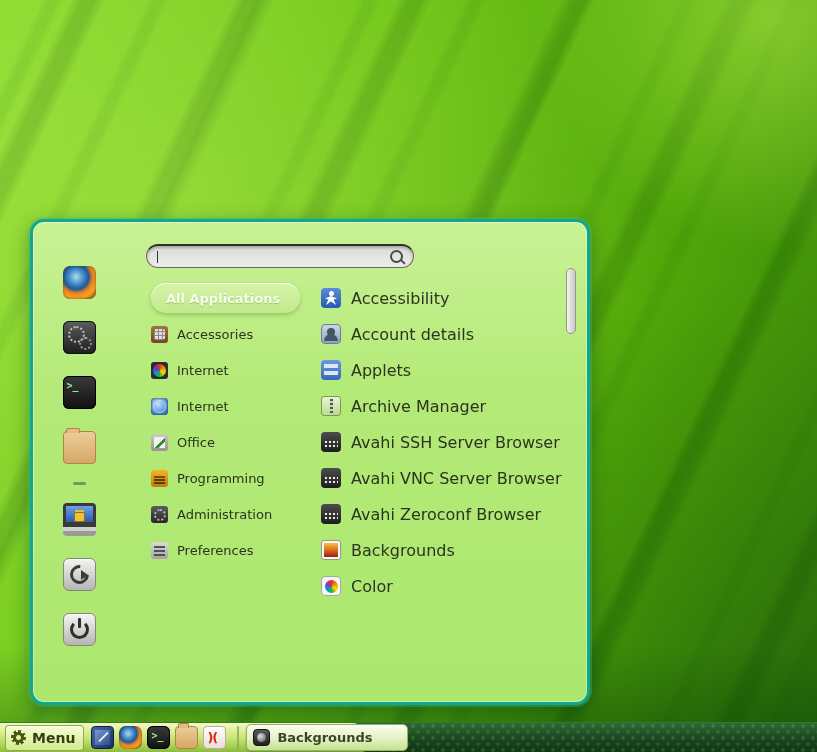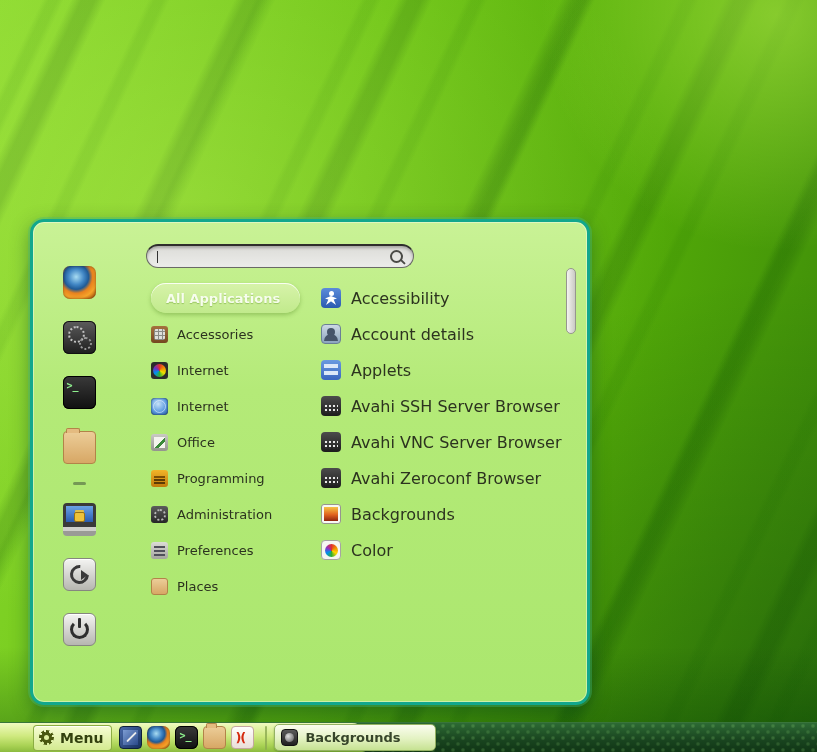--- a/index.html
+++ b/index.html
@@ -193,21 +193,21 @@
       radial-gradient(circle at 8px 9px, rgba(150,225,120,.17) 1px, transparent 2.4px),
       linear-gradient(#2d6a34 0%,#1a4620 55%,#103515 100%);
     background-size:10px 12px,10px 12px,100% 100%;
     border-top:1px solid rgba(90,170,90,.55);box-sizing:border-box;}
   .panel-left{position:absolute;left:0;top:0;height:100%;width:368px;
     background:linear-gradient(#f0fac0 0%,#cfe97f 45%,#a9d254 78%,#8cbb3e 100%);
     border-top-right-radius:16px;border-bottom-right-radius:6px;
     display:flex;align-items:center;padding:0 10px 0 5px;box-sizing:border-box;gap:7px;}
   .menu-button{display:flex;align-items:center;gap:6px;height:24px;padding:0 8px 0 5px;
     border-radius:4px;border:1px solid rgba(130,165,55,.9);
-    background:linear-gradient(#f7fdd4,#d3ea90);box-shadow:inset 0 1px 0 rgba(255,255,255,.9);margin-left:28px;}
+    background:linear-gradient(#f7fdd4,#d3ea90);box-shadow:inset 0 1px 0 rgba(255,255,255,.9);}
   .menu-label{font-size:14px;font-weight:bold;color:#33410f;}
   .launchers{display:flex;align-items:center;gap:5px;}
   .win-sep{width:4px;height:24px;margin-left:4px;border-radius:2px;
     background:linear-gradient(#ffffff,#b7d883);border:1px solid rgba(140,170,80,.8);box-sizing:border-box;}
   .window-button{display:flex;align-items:center;gap:7px;height:27px;padding:0 34px 0 6px;
     border-radius:5px;border:1px solid #94b262;box-sizing:border-box;
     background:linear-gradient(#fbfdf0 0%,#e3f2c2 55%,#c6e292 100%);
     box-shadow:0 1px 2px rgba(30,70,10,.35);font-size:13px;font-weight:bold;color:#37452a;}
 </style>
 </head>
@@ -259,38 +259,38 @@
       <span>Programming</span>
     </div>
     <div class="cat-row">
       <span class="ic s18" data-icon="administration"></span>
       <span>Administration</span>
     </div>
     <div class="cat-row">
       <span class="ic s18" data-icon="preferences"></span>
       <span>Preferences</span>
     </div>
-    <div class="cat-row">
-      <span class="ic s18" data-icon="places"></span>
-      <span>Places</span>
-    </div>
   </div>
 
   <div class="apps">
     <div class="app-row">
       <span class="ic s20" data-icon="accessibility"></span>
       <span>Accessibility</span>
     </div>
     <div class="app-row">
       <span class="ic s20" data-icon="account-details"></span>
       <span>Account details</span>
     </div>
     <div class="app-row">
       <span class="ic s20" data-icon="applets"></span>
       <span>Applets</span>
+    </div>
+    <div class="app-row">
+      <span class="ic s20" data-icon="archive-manager"></span>
+      <span>Archive Manager</span>
     </div>
     <div class="app-row">
       <span class="ic s20" data-icon="avahi"></span>
       <span>Avahi SSH Server Browser</span>
     </div>
     <div class="app-row">
       <span class="ic s20" data-icon="avahi"></span>
       <span>Avahi VNC Server Browser</span>
     </div>
     <div class="app-row">

